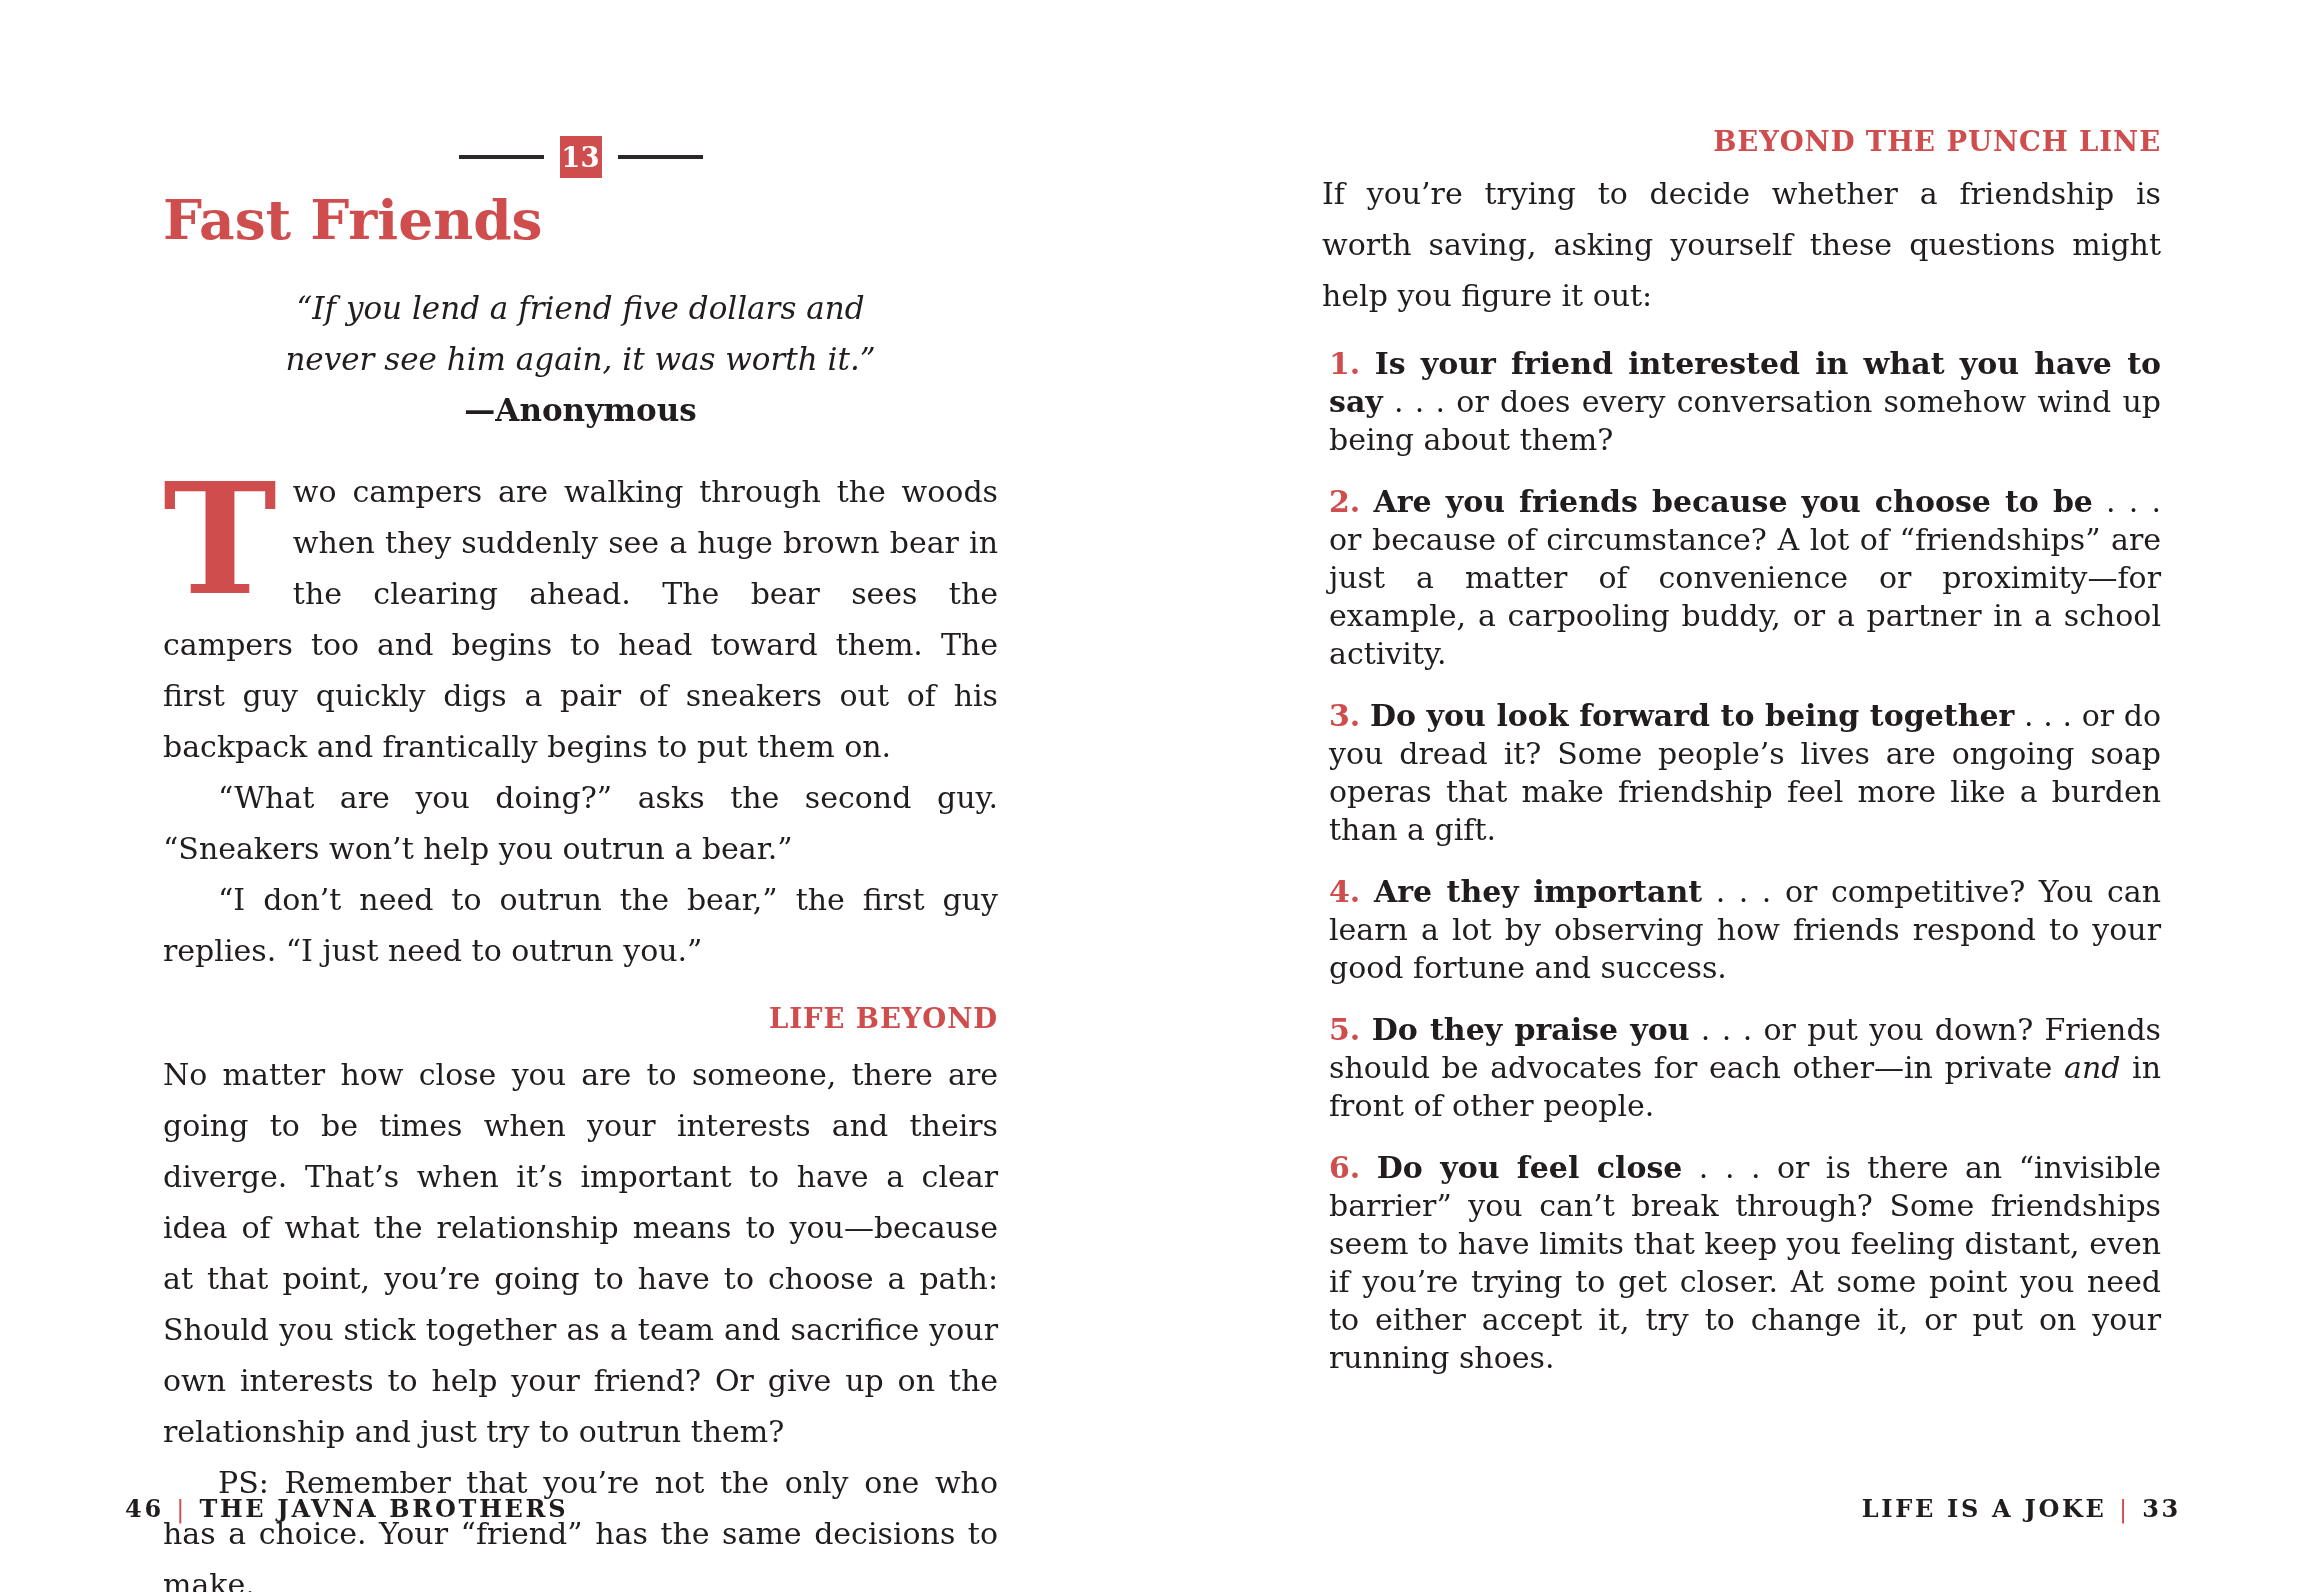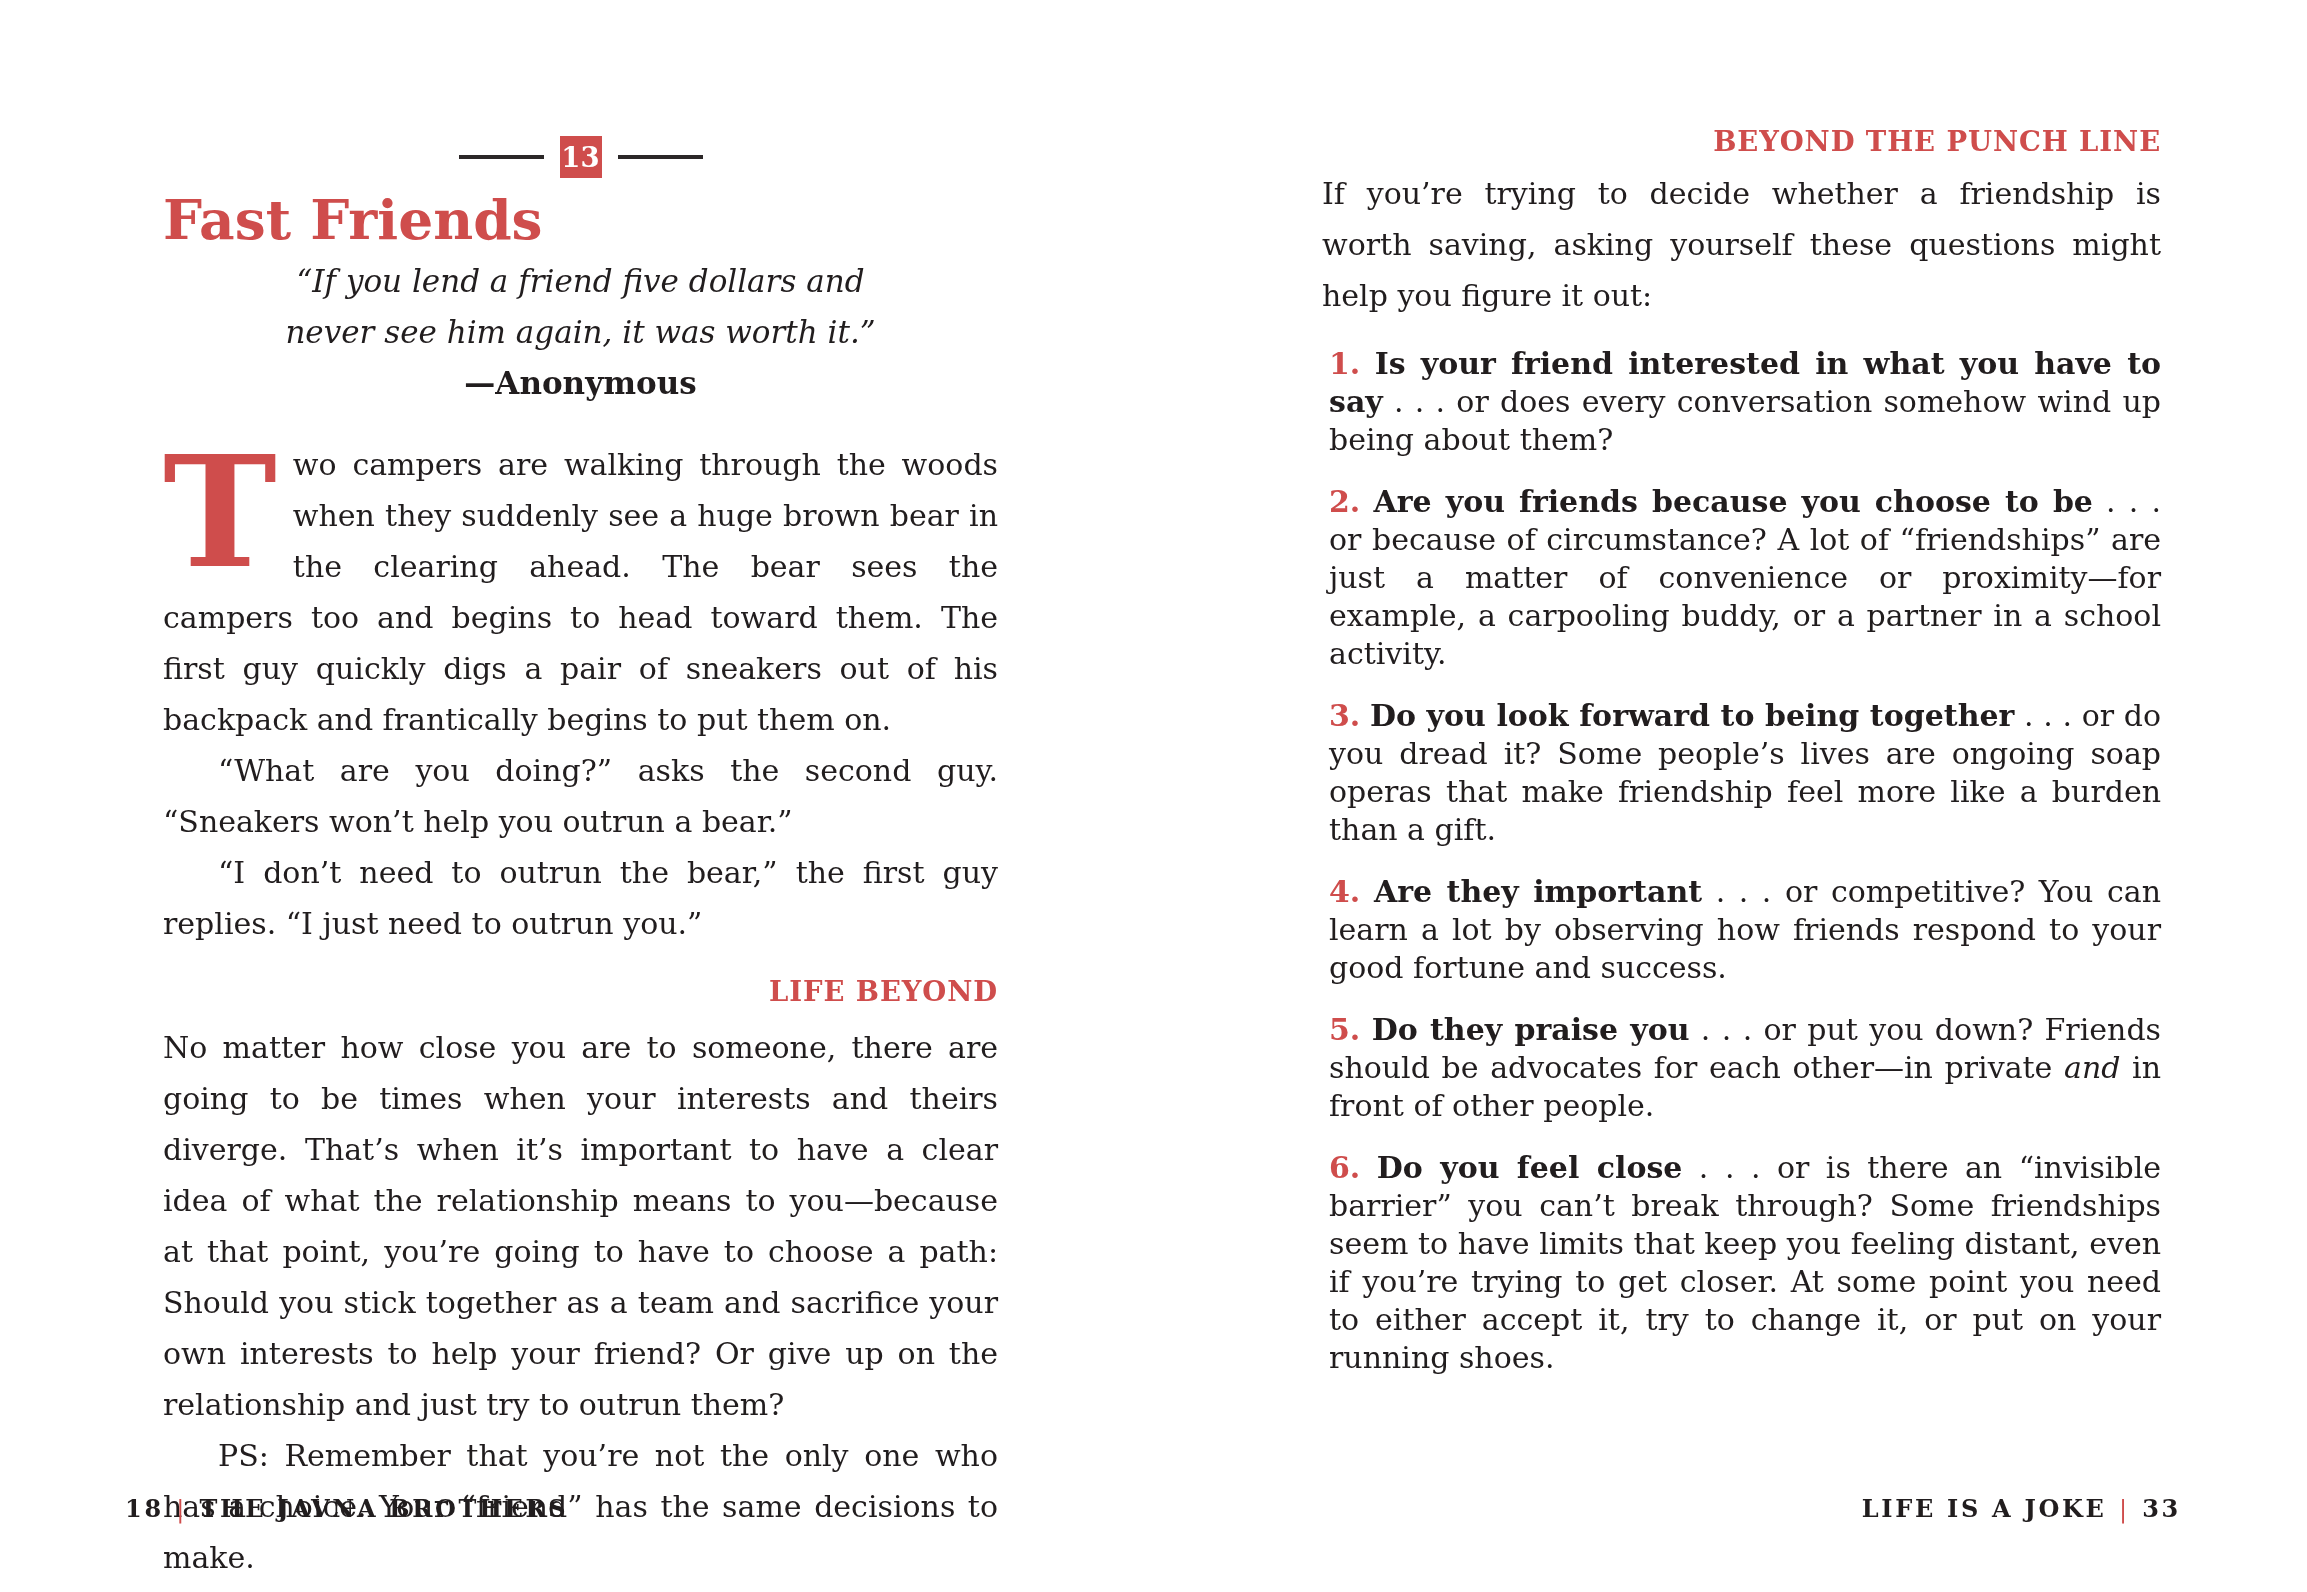--- a/index.html
+++ b/index.html
@@ -27,21 +27,21 @@
     color: #ffffff; font-weight: bold; font-size: 27.5px;
     display: flex; align-items: center; justify-content: center;
   }
 
   .title {
     margin: 12.4px 0 0 0; text-align: left;
     color: var(--accent); font-size: 55px; font-weight: bold;
     line-height: 60px; letter-spacing: 0px;
   }
 
-  .epigraph { margin-top: 6px; text-align: center; font-size: 31px; line-height: 51px; }
+  .epigraph { margin-top: 33px; text-align: center; font-size: 31px; line-height: 51px; }
   .epigraph .quote-line { font-style: italic; }
   .epigraph .attribution { font-weight: bold; }
 
   .body-text { margin-top: 30px; font-size: 30px; line-height: 51px; text-align: justify; }
   .body-text p { margin: 0; }
   .body-text p.indent { text-indent: 55px; }
 
   .dropcap {
     float: left;
     color: var(--accent);
@@ -142,21 +142,21 @@
 
       <div class="qa-item">
         <span class="qa-num">6.</span>
         <span class="qa-bold">Do you feel close</span><span> . . . or is there an “invisible barrier” you can’t break through? Some friendships seem to have limits that keep you feeling distant, even if you’re trying to get closer. At some point you need to either accept it, try to change it, or put on your running shoes.</span><em></em><span></span>
       </div>
 
     </div>
   </div>
 
   <div class="footer footer-left">
-    <span>18</span><span class="sep">|</span><span>THE JAVNA BROTHERS</span>
+    <span>46</span><span class="sep">|</span><span>THE JAVNA BROTHERS</span>
   </div>
 
   <div class="footer footer-right">
     <span>LIFE IS A JOKE</span><span class="sep">|</span><span>33</span>
   </div>
 
 </div>
 
 
 </body></html>

